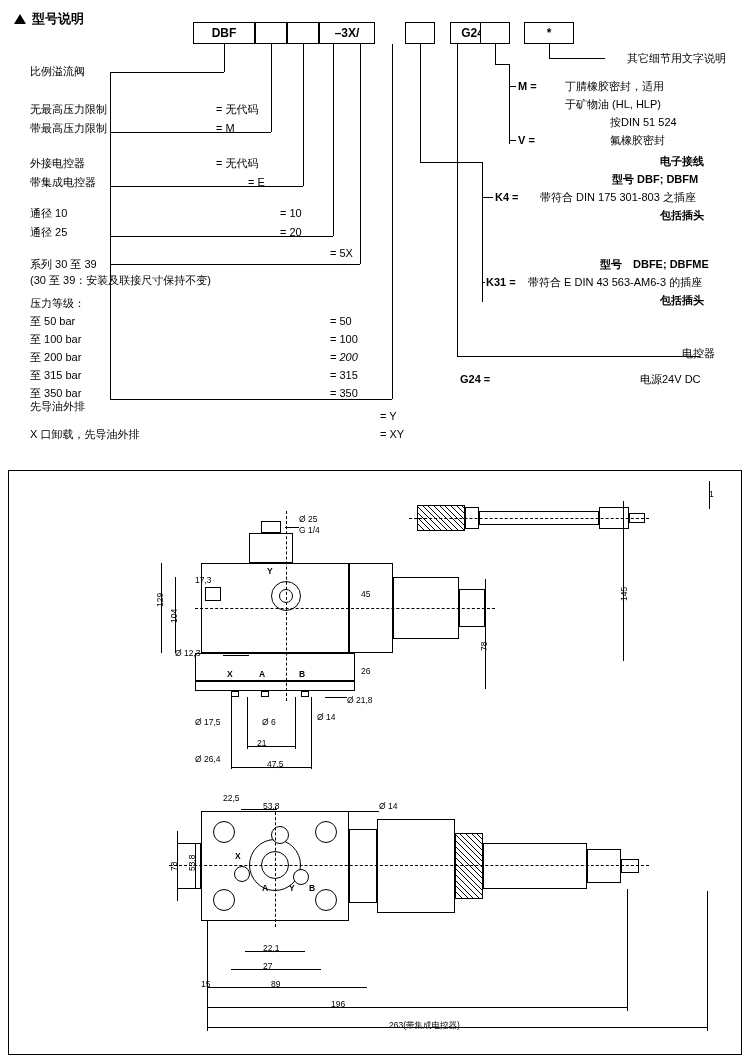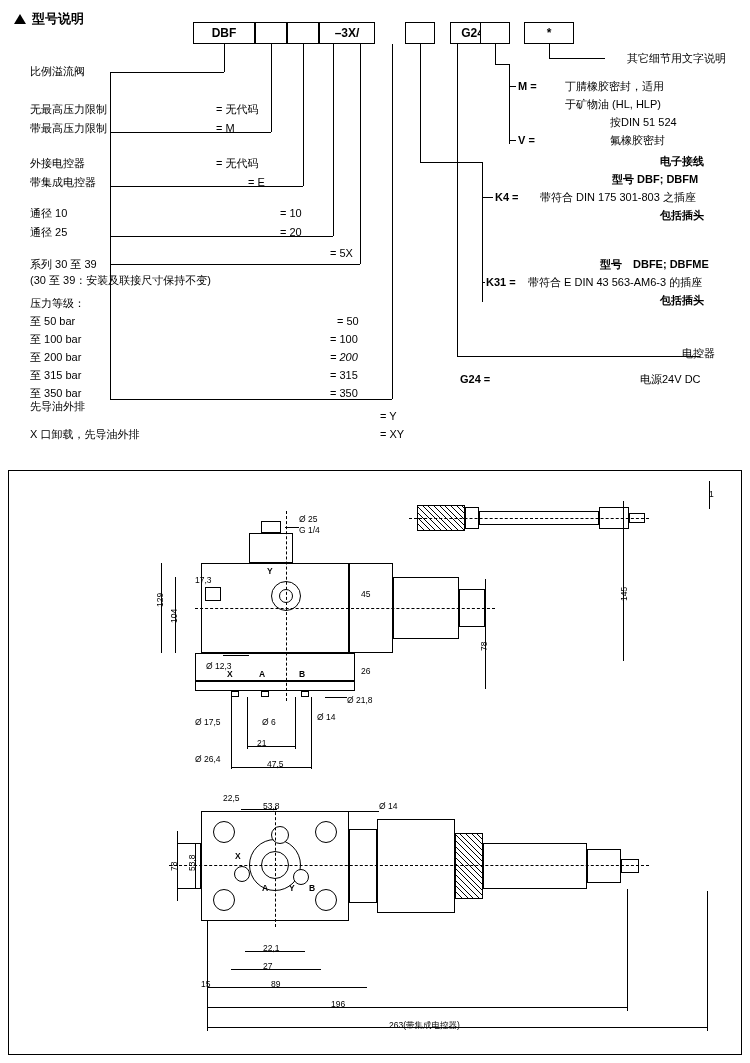--- a/index.html
+++ b/index.html
@@ -154,21 +154,21 @@
     <div class="lbl" style="left:280px; top:207px;">= 10</div>
     <div class="lbl" style="left:30px; top:226px;">通径 25</div>
     <div class="lbl" style="left:280px; top:226px;">= 20</div>
 
     <div class="lbl" style="left:30px; top:258px;">系列 30 至 39</div>
     <div class="lbl" style="left:330px; top:247px;">= 5X</div>
     <div class="lbl" style="left:30px; top:274px;">(30 至 39：安装及联接尺寸保持不变)</div>
 
     <div class="lbl" style="left:30px; top:297px;">压力等级：</div>
     <div class="lbl" style="left:30px; top:315px;">至 50 bar</div>
-    <div class="lbl" style="left:330px; top:315px;margin-left:7px;">= 50</div>
+    <div class="lbl" style="left:330px; top:315px;">= 50</div>
     <div class="lbl" style="left:30px; top:333px;">至 100 bar</div>
     <div class="lbl" style="left:330px; top:333px;">= 100</div>
     <div class="lbl" style="left:30px; top:351px;">至 200 bar</div>
     <div class="lbl" style="left:330px; top:351px;font-style:italic;">= 200</div>
     <div class="lbl" style="left:30px; top:369px;">至 315 bar</div>
     <div class="lbl" style="left:330px; top:369px;">= 315</div>
     <div class="lbl" style="left:30px; top:387px;">至 350 bar</div>
     <div class="lbl" style="left:330px; top:387px;">= 350</div>
 
     <div class="lbl" style="left:30px; top:400px;">先导油外排</div>
@@ -285,21 +285,21 @@
 
     <div class="dim" style="left:290px; top:43px;">Ø 25</div>
     <div class="dim" style="left:290px; top:54px;">G 1/4</div>
     <div class="dim" style="left:186px; top:104px;">17,3</div>
     <div class="dim vert" style="left:146px; top:136px;">129</div>
     <div class="dim vert" style="left:160px; top:152px;">104</div>
     <div class="dim" style="left:352px; top:118px;">45</div>
     <div class="dim vert" style="left:610px; top:130px;">145</div>
     <div class="dim vert" style="left:470px; top:180px;">78</div>
     <div class="dim" style="left:352px; top:195px;">26</div>
-    <div class="dim" style="left:197px; top:177px;margin-top:13px;">Ø 12,3</div>
+    <div class="dim" style="left:166px; top:177px;">Ø 12,3</div>
     <div class="dim" style="left:338px; top:224px;">Ø 21,8</div>
     <div class="dim" style="left:186px; top:236px;margin-top:47px;">Ø 26,4</div>
     <div class="dim" style="left:186px; top:246px;">Ø 17,5</div>
     <div class="dim" style="left:253px; top:246px;">Ø 6</div>
     <div class="dim" style="left:308px; top:241px;">Ø 14</div>
     <div class="dim" style="left:248px; top:267px;">21</div>
     <div class="dim" style="left:258px; top:288px;">47,5</div>
     <div class="dim" style="left:700px; top:18px;">1</div>
 
     <div class="d-line d-v" style="left:152px; top:92px; height:90px;"></div>

